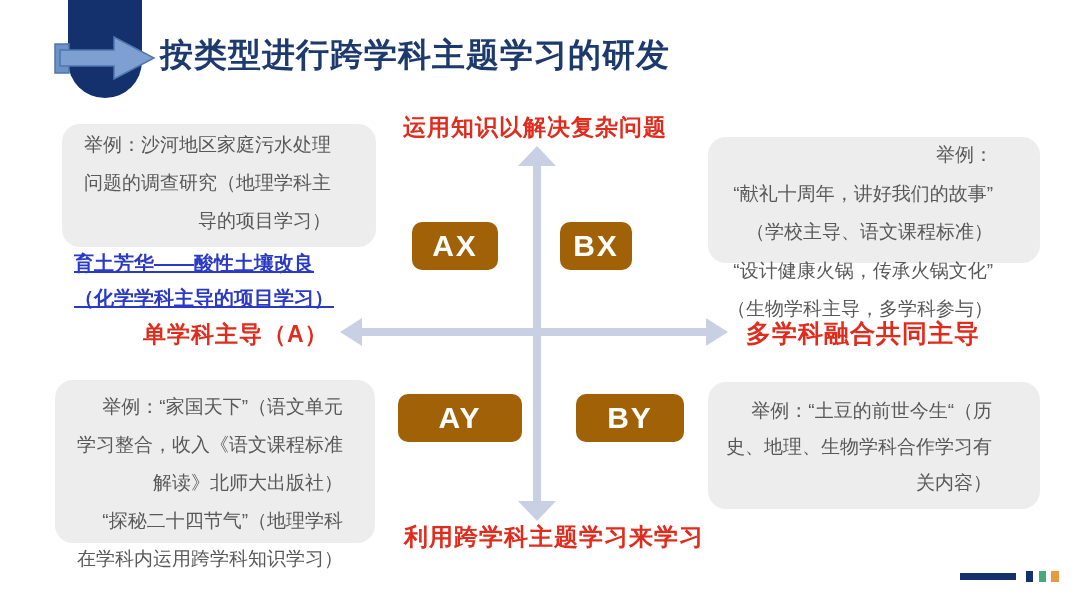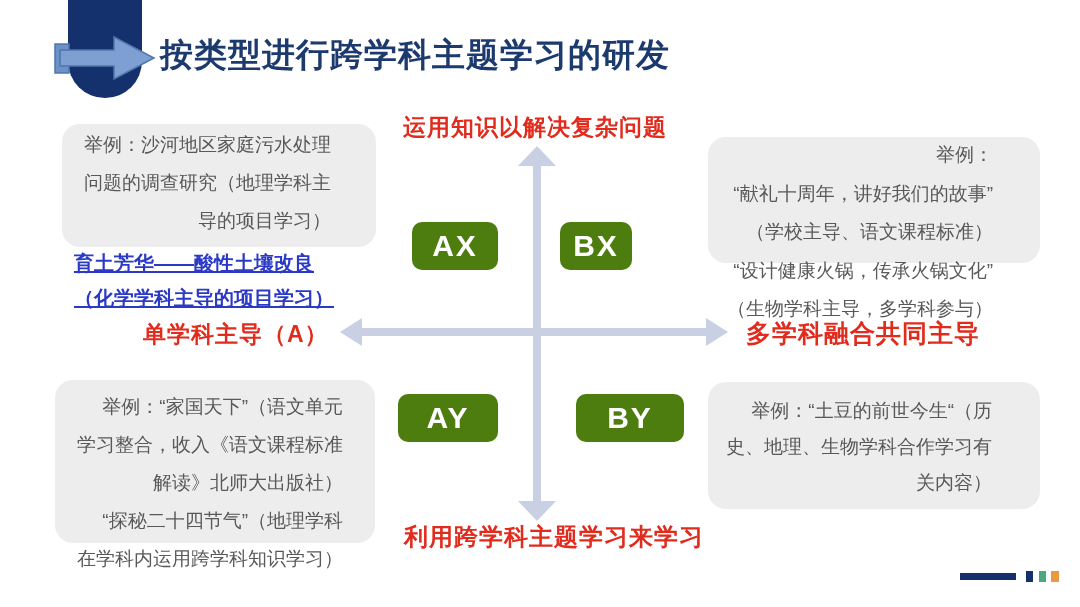--- a/index.html
+++ b/index.html
@@ -17,26 +17,26 @@
   .axis{position:absolute;background:#c9d0e4;}
   .v-line{left:533px;top:164px;width:8px;height:339px;}
   .h-line{left:362px;top:328px;width:346px;height:8px;}
   .tri{position:absolute;width:0;height:0;}
   .tri-up{left:518px;top:146px;border-left:19px solid transparent;border-right:19px solid transparent;border-bottom:20px solid #c9d0e4;}
   .tri-down{left:518px;top:501px;border-left:19px solid transparent;border-right:19px solid transparent;border-top:20px solid #c9d0e4;}
   .tri-left{left:340px;top:318px;border-top:14px solid transparent;border-bottom:14px solid transparent;border-right:22px solid #c9d0e4;}
   .tri-right{left:706px;top:318px;border-top:14px solid transparent;border-bottom:14px solid transparent;border-left:22px solid #c9d0e4;}
 
   
-  .chip{position:absolute;height:48px;background:#4d7c0f;border-radius:10px;
+  .chip{position:absolute;height:48px;background:#a16207;border-radius:10px;
     color:#ffffff;font-weight:bold;font-size:30px;display:flex;align-items:center;
     justify-content:center;letter-spacing:2px;}
   .chip-ax{left:412px;top:222px;width:86px;}
   .chip-bx{left:560px;top:222px;width:72px;}
-  .chip-ay{left:398px;top:394px;width:100px;}
+  .chip-ay{left:398px;top:394px;width:124px;}
   .chip-by{left:576px;top:394px;width:108px;}
 
   
   .red-label{position:absolute;color:#e02b1d;font-weight:bold;font-size:23px;
     letter-spacing:1px;white-space:nowrap;}
   .red-top{left:403px;top:112px;}
   .red-right{left:746px;top:317px;font-size:25px;}
   .red-left{left:143px;top:319px;}
   .red-bottom{left:404px;top:521px;font-size:24px;}
 

